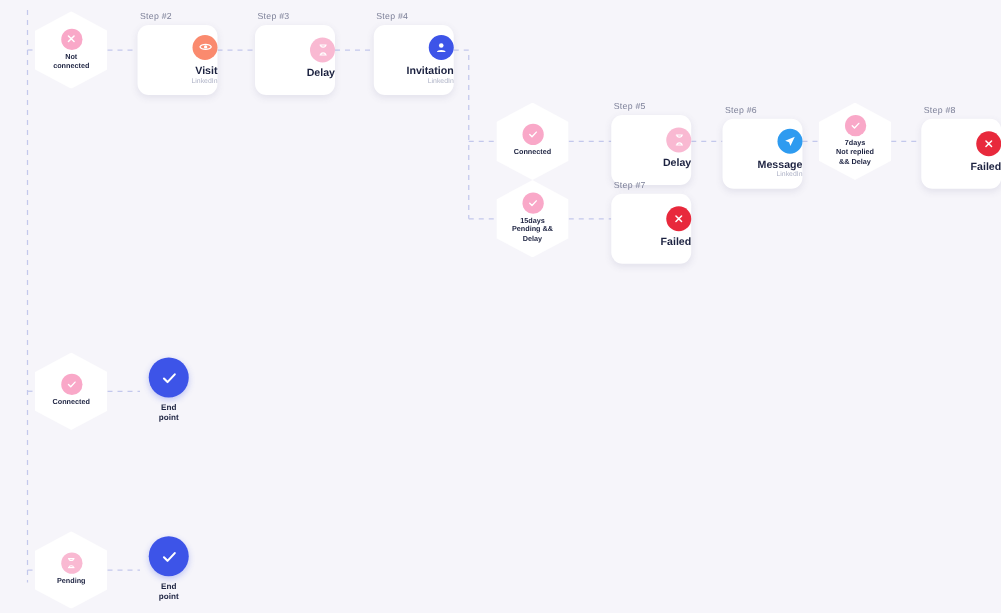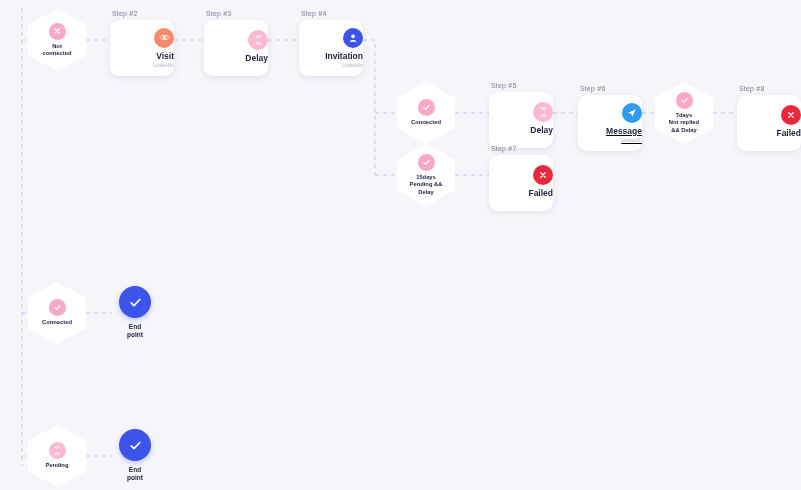--- a/index.html
+++ b/index.html
@@ -209,21 +209,21 @@
     <span class="ic ic-pinkL">
       <svg class="glyph" width="9" height="10" viewBox="0 0 10 12">
         <path d="M2,1.2 L8,1.2 M2,10.8 L8,10.8 M2.6,1.2 C2.6,4 7.4,4 7.4,1.2 M2.6,10.8 C2.6,8 7.4,8 7.4,10.8" stroke="#ffffff" stroke-width="1.1" fill="none" stroke-linecap="round"></path>
       </svg>
     </span>
     <span class="ttl">Delay</span>
     <span class="sub"></span>
   </div>
 
   <div class="step-label" style="left:580px;top:85px;">Step #6</div>
-  <div class="card" style="left:578px;top:95px;text-decoration:underline;">
+  <div class="card" style="left:578px;top:95px;">
     <span class="ic ic-blueL">
       <svg class="glyph" width="10" height="10" viewBox="0 0 12 12">
         <path d="M10.6,1.6 L1.4,5.6 L5.1,6.9 L6.4,10.6 Z" fill="#ffffff"></path>
       </svg>
     </span>
     <span class="ttl">Message</span>
     <span class="sub">LinkedIn</span>
   </div>
 
   <div class="hexwrap" style="left:655px;top:82px;">

